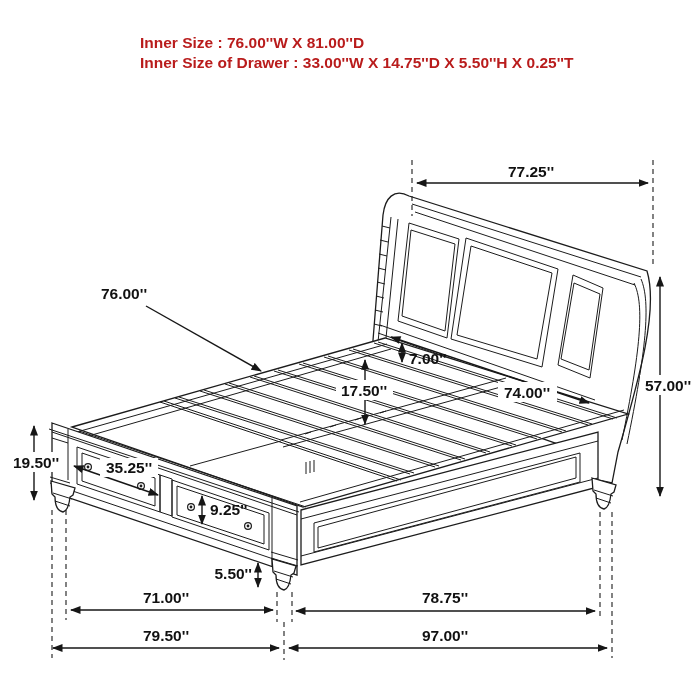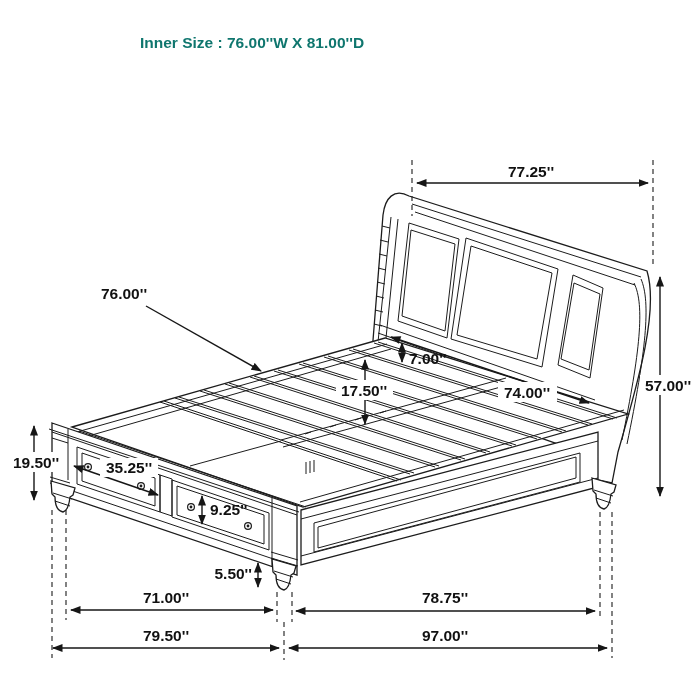--- a/index.html
+++ b/index.html
@@ -1,36 +1,37 @@
 <!DOCTYPE html>
 <html><head>
 <meta charset="utf-8">
 <style>
   html,body{margin:0;padding:0;background:#fff;}
   #canvas{position:relative;width:700px;height:700px;background:#fff;overflow:hidden;
           font-family:"Liberation Sans",sans-serif;}
   .hdr{position:absolute;left:140px;top:33px;font-size:15.5px;font-weight:bold;
-       color:#0f766e;line-height:19.5px;white-space:nowrap;}
+       color:#b91c1c;line-height:19.5px;white-space:nowrap;}
   svg{position:absolute;left:0;top:0;}
   .thin{stroke:#1c1c1c;fill:none;stroke-width:1px;}
   .wf{fill:#ffffff;stroke:#1c1c1c;stroke-width:1.3px;}
   .dash{stroke:#1c1c1c;fill:none;stroke-width:1.1px;stroke-dasharray:5 4;}
   .dim{stroke:#161616;fill:none;stroke-width:1.4px;}
   .bg{fill:#ffffff;stroke:none;}
   .knob{stroke:#1c1c1c;fill:#fff;stroke-width:1.2px;}
   .knobdot{fill:#1c1c1c;stroke:none;}
   text{font-family:"Liberation Sans",sans-serif;font-size:15.5px;font-weight:bold;fill:#111;}
 </style>
 </head>
 <body>
 
 <div id="canvas">
 
   <div class="hdr">
     <div>Inner Size : 76.00''W X 81.00''D</div>
+    <div>Inner Size of Drawer : 33.00''W X 14.75''D X 5.50''H X 0.25''T</div>
   </div>
 
   <svg width="700" height="700" viewBox="0 0 700 700">
     <defs>
       <marker id="ae" markerWidth="12" markerHeight="10" refX="9.5" refY="4" orient="auto" markerUnits="userSpaceOnUse">
         <path d="M0,0 L10.5,4 L0,8 Z" fill="#161616"></path>
       </marker>
       <marker id="as" markerWidth="12" markerHeight="10" refX="1" refY="4" orient="auto" markerUnits="userSpaceOnUse">
         <path d="M10.5,0 L0,4 L10.5,8 Z" fill="#161616"></path>
       </marker>

